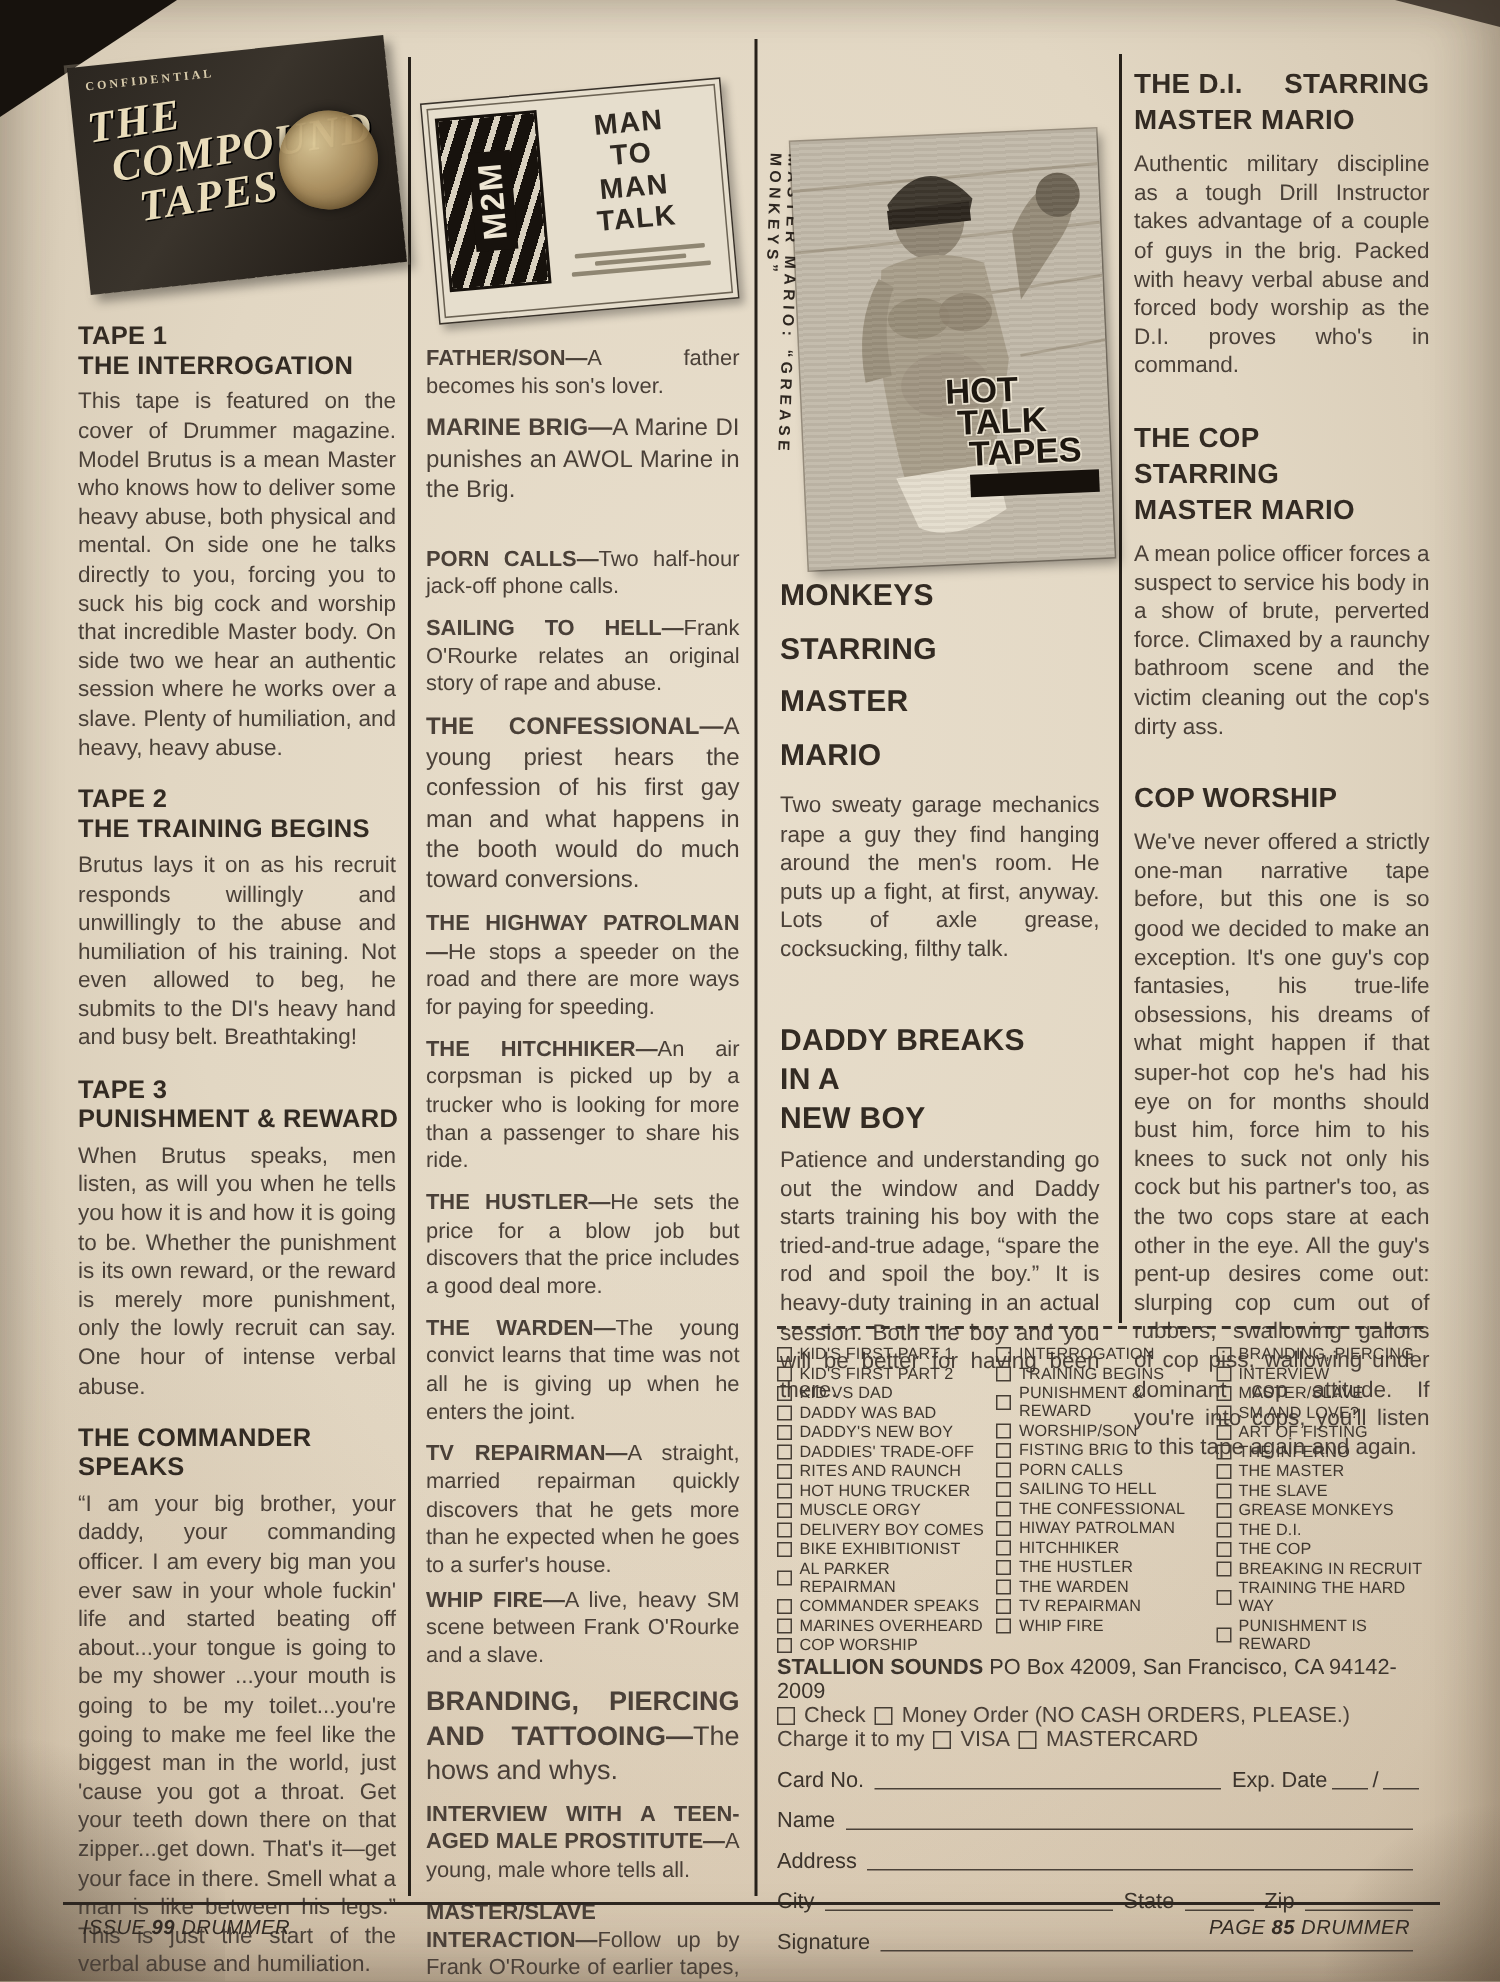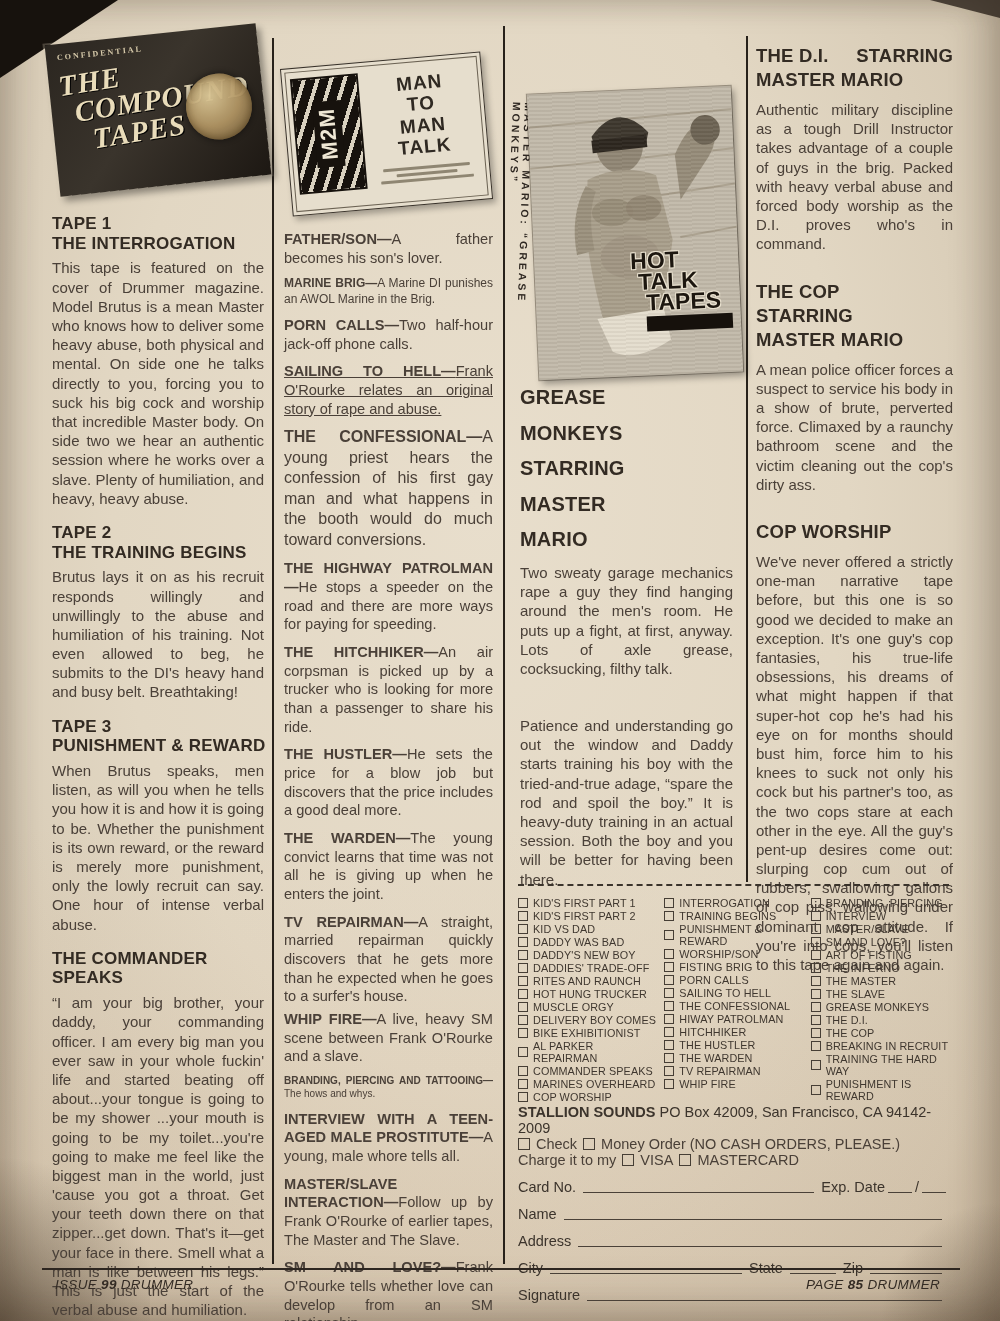--- a/index.html
+++ b/index.html
@@ -175,31 +175,31 @@
         </div>
         <div class="m2m-address">
           <div class="addr-bar ab1"></div>
           <div class="addr-bar ab2"></div>
           <div class="addr-bar ab3"></div>
         </div>
       </div>
     </div>
     <div>
         <p class="body-text" style="margin-bottom: 9px; font-size: 14.6px;"><span class="bold">FATHER/SON—</span><span>A father becomes his son's lover.</span></p>
-        <p class="body-text" style="margin-bottom: 9px; font-size: 12px;"><span class="bold">MARINE BRIG—</span><span>A Marine DI punishes an AWOL Marine in the Brig.</span></p>
+        <p class="body-text" style="margin-bottom: 26px; font-size: 16px;"><span class="bold">MARINE BRIG—</span><span>A Marine DI punishes an AWOL Marine in the Brig.</span></p>
         <p class="body-text" style="margin-bottom: 9px; font-size: 14.6px;"><span class="bold">PORN CALLS—</span><span>Two half-hour jack-off phone calls.</span></p>
-        <p class="body-text" style="margin-bottom: 9px; font-size: 14.6px; text-decoration: underline;"><span class="bold">SAILING TO HELL—</span><span>Frank O'Rourke relates an original story of rape and abuse.</span></p>
+        <p class="body-text" style="margin-bottom: 9px; font-size: 14.6px;"><span class="bold">SAILING TO HELL—</span><span>Frank O'Rourke relates an original story of rape and abuse.</span></p>
         <p class="body-text" style="margin-bottom: 9px; font-size: 16px;"><span class="bold">THE CONFESSIONAL—</span><span>A young priest hears the confession of his first gay man and what happens in the booth would do much toward conversions.</span></p>
         <p class="body-text" style="margin-bottom: 9px; font-size: 14.6px;"><span class="bold">THE HIGHWAY PATROLMAN—</span><span>He stops a speeder on the road and there are more ways for paying for speeding.</span></p>
         <p class="body-text" style="margin-bottom: 9px; font-size: 14.6px;"><span class="bold">THE HITCHHIKER—</span><span>An air corpsman is picked up by a trucker who is looking for more than a passenger to share his ride.</span></p>
         <p class="body-text" style="margin-bottom: 9px; font-size: 14.6px;"><span class="bold">THE HUSTLER—</span><span>He sets the price for a blow job but discovers that the price includes a good deal more.</span></p>
         <p class="body-text" style="margin-bottom: 9px; font-size: 14.6px;"><span class="bold">THE WARDEN—</span><span>The young convict learns that time was not all he is giving up when he enters the joint.</span></p>
         <p class="body-text" style="margin-bottom: 0; font-size: 14.6px;"><span class="bold">TV REPAIRMAN—</span><span>A straight, married repairman quickly discovers that he gets more than he expected when he goes to a surfer's house.</span></p>
         <p class="body-text" style="margin-bottom: 9px; font-size: 14.6px;"><span class="bold">WHIP FIRE—</span><span>A live, heavy SM scene between Frank O'Rourke and a slave.</span></p>
-        <p class="body-text" style="margin-bottom: 9px; font-size: 10px;"><span class="bold">BRANDING, PIERCING AND TATTOOING—</span><span>The hows and whys.</span></p>
+        <p class="body-text" style="margin-bottom: 9px; font-size: 18px;"><span class="bold">BRANDING, PIERCING AND TATTOOING—</span><span>The hows and whys.</span></p>
         <p class="body-text" style="margin-bottom: 9px; font-size: 14.6px;"><span class="bold">INTERVIEW WITH A TEEN-AGED MALE PROSTITUTE—</span><span>A young, male whore tells all.</span></p>
         <p class="body-text" style="margin-bottom: 9px; font-size: 14.6px;"><span class="bold">MASTER/SLAVE INTERACTION—</span><span>Follow up by Frank O'Rourke of earlier tapes, The Master and The Slave.</span></p>
         <p class="body-text" style="margin-bottom: 9px; font-size: 14.6px;"><span class="bold">SM AND LOVE?—</span><span>Frank O'Rourke tells whether love can develop from an SM relationship.</span></p>
       </div>
   </div>
 
   <div class="photo-wrap">
     <div class="photo-caption">MASTER MARIO: “GREASE MONKEYS”</div>
     <div class="photo">
       <svg viewBox="0 0 208 288">
@@ -229,29 +229,33 @@
         <div class="ht3">TAPES</div>
         <div class="ht-bar"></div>
       </div>
     </div>
   </div>
 
   <div class="col col3-sections">
     <div>
         <div class="tape-section">
           <h3 class="col-heading">
-            <div class="heading-line">GREASE</div>
             <div class="heading-line">MONKEYS</div>
             <div class="heading-line">STARRING</div>
             <div class="heading-line">MASTER</div>
             <div class="heading-line">MARIO</div>
           </h3>
           <p class="body-text">Two sweaty garage mechanics rape a guy they find hanging around the men's room. He puts up a fight, at first, anyway. Lots of axle grease, cocksucking, filthy talk.</p>
         </div>
         <div class="tape-section">
+          <h3 class="col-heading">
+            <div class="heading-line">DADDY BREAKS</div>
+            <div class="heading-line">IN A</div>
+            <div class="heading-line">NEW BOY</div>
+          </h3>
           <p class="body-text">Patience and understanding go out the window and Daddy starts training his boy with the tried-and-true adage, “spare the rod and spoil the boy.” It is heavy-duty training in an actual session. Both the boy and you will be better for having been there.</p>
         </div>
       </div>
   </div>
 
   <div class="col col4">
     <div>
         <div class="tape-section">
           <h3 class="col-heading">
             <div class="heading-line justify-line">

